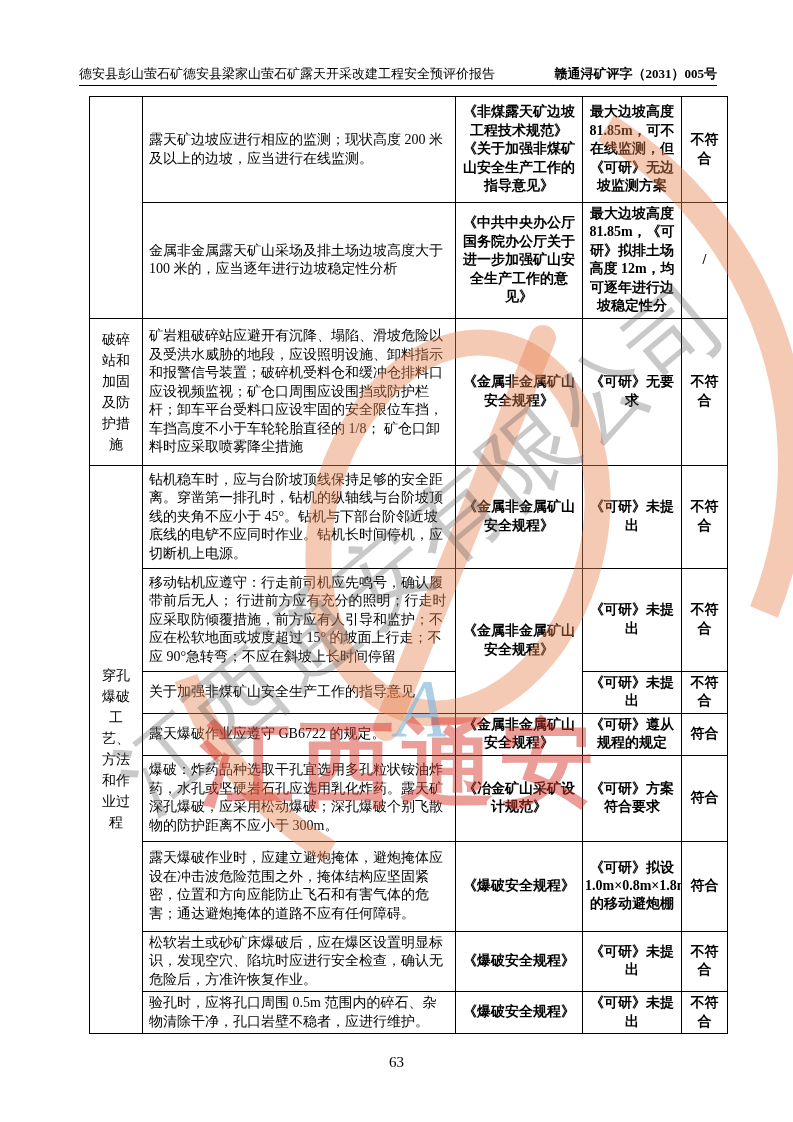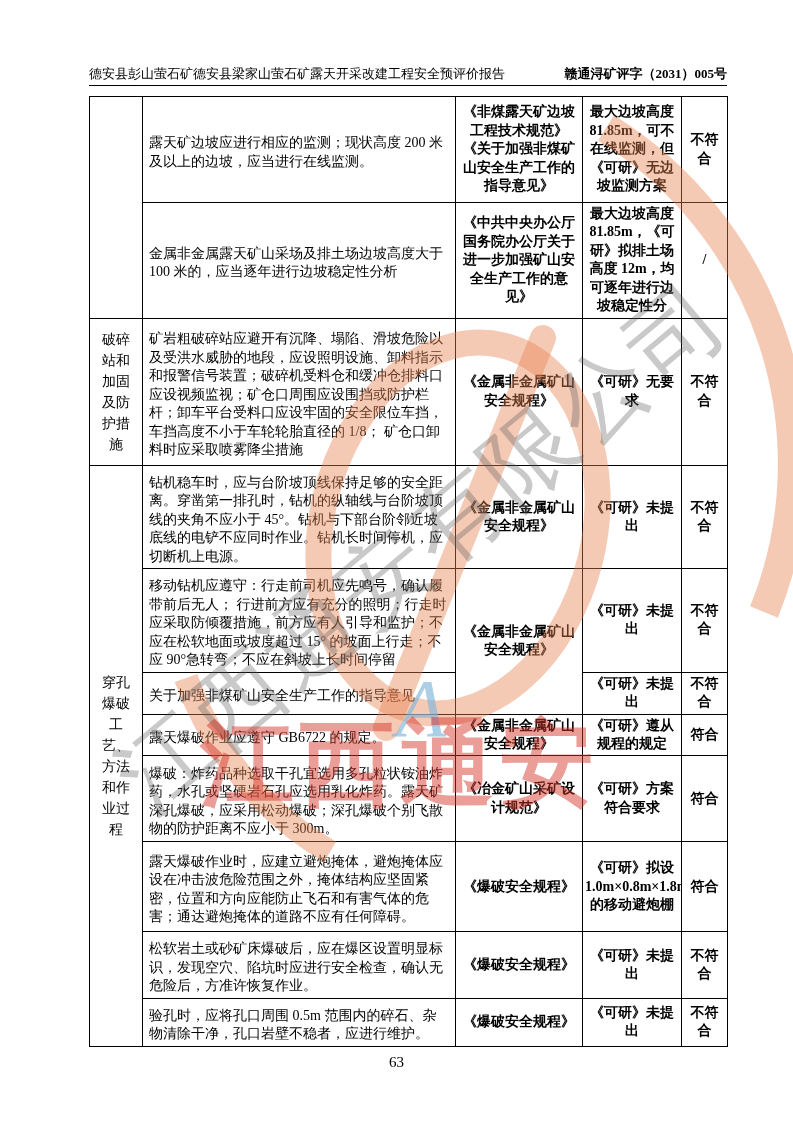--- a/index.html
+++ b/index.html
@@ -3,38 +3,38 @@
 <meta charset="utf-8">
 <style>
   html,body{margin:0;padding:0;}
   body{
     width:793px;height:1122px;background:#ffffff;position:relative;overflow:hidden;
     font-family:"Liberation Serif","DejaVu Serif",serif;color:#000;
   }
   .page{position:absolute;inset:0;}
   
   .header{
-    position:absolute;left:89px;top:66px;width:638px;
+    position:absolute;left:79px;top:66px;width:638px;
     display:flex;justify-content:space-between;align-items:center;
     border-bottom:1.5px solid #000;padding-bottom:2px;
     font-size:13px;line-height:1.3;white-space:nowrap;
   }
   .header .doc-number{font-weight:bold;}
   .header .doc-number .label{font-weight:bold;margin-top:19px;}
   
   .table-wrap{position:absolute;left:89px;top:96px;width:638px;}
   table{border-collapse:collapse;table-layout:fixed;width:638px;font-size:14px;}
   td{
     border:1px solid #000;vertical-align:middle;
     padding:2px 4px;line-height:1.32;overflow:hidden;
   }
   td.cat{
     text-align:center;white-space:pre-line;padding:2px 1px;line-height:1.5;
   }
-  td.content{text-align:left;padding:8px 5px 2px 6px;}
+  td.content{text-align:left;padding:2px 5px 2px 6px;}
   td.center{text-align:center;padding:2px 2px;font-weight:bold;}
   
   .footer{
     position:absolute;top:1054px;left:0;width:100%;
     text-align:center;font-size:15px;
   }
   
   .wm{position:absolute;inset:0;pointer-events:none;z-index:6;}
 </style>
 </head>

